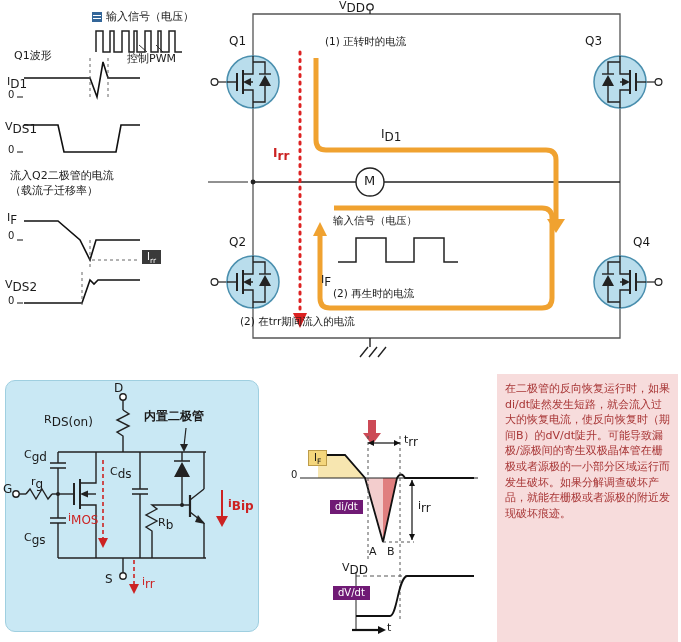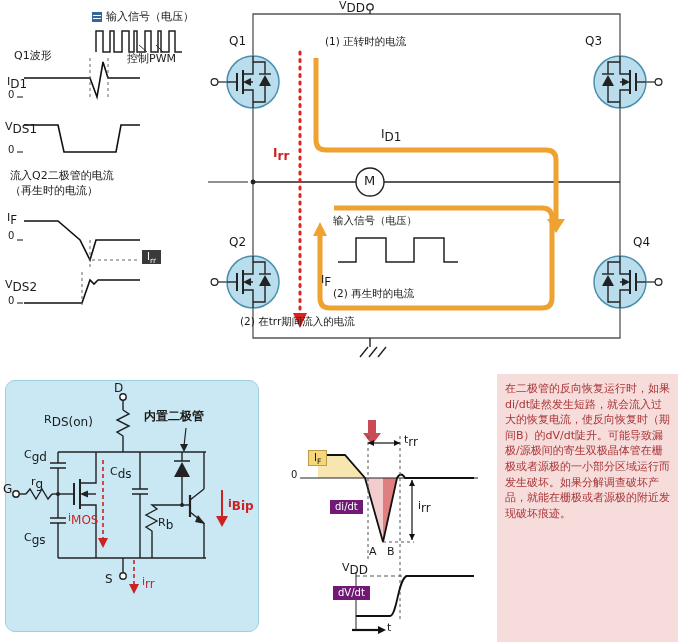--- a/index.html
+++ b/index.html
@@ -193,21 +193,21 @@
   <div class="icon-sig"></div>
   <span class="lb" style="left:106px;top:11px">输入信号（电压）</span>
   <span class="lb" style="left:127px;top:53px">控制PWM</span>
   <span class="lb" style="left:14px;top:50px">Q1波形</span>
 
   <span class="lb" style="left:7px;top:76px"><span>I</span><sub>D1</sub></span>
   <span class="lb" style="left:8px;top:89px;font-size:10px">0</span>
   <span class="lb" style="left:5px;top:121px"><span>V</span><sub>DS1</sub></span>
   <span class="lb" style="left:8px;top:144px;font-size:10px">0</span>
   <span class="lb" style="left:10px;top:170px">流入Q2二极管的电流</span>
-  <span class="lb" style="left:10px;top:185px">（再生时的电流）</span>
+  <span class="lb" style="left:10px;top:185px">（载流子迁移率）</span>
   <span class="lb" style="left:7px;top:212px"><span>I</span><sub>F</sub></span>
   <span class="lb" style="left:8px;top:230px;font-size:10px">0</span>
   <span class="chip chip-dark" style="left:142px;top:250px"><span>I</span><sub>rr</sub></span>
   <span class="lb" style="left:5px;top:279px"><span>V</span><sub>DS2</sub></span>
   <span class="lb" style="left:8px;top:295px;font-size:10px">0</span>
 
   <span class="lb" style="left:339px;top:0px"><span>V</span><sub>DD</sub></span>
   <span class="lb s12" style="left:229px;top:35px">Q1</span>
   <span class="lb s12" style="left:585px;top:35px">Q3</span>
   <span class="lb s12" style="left:229px;top:236px">Q2</span>

